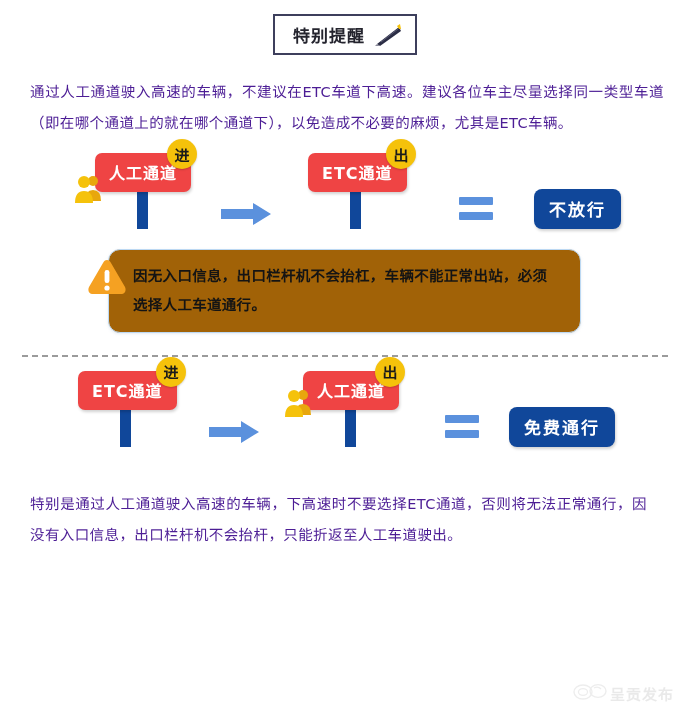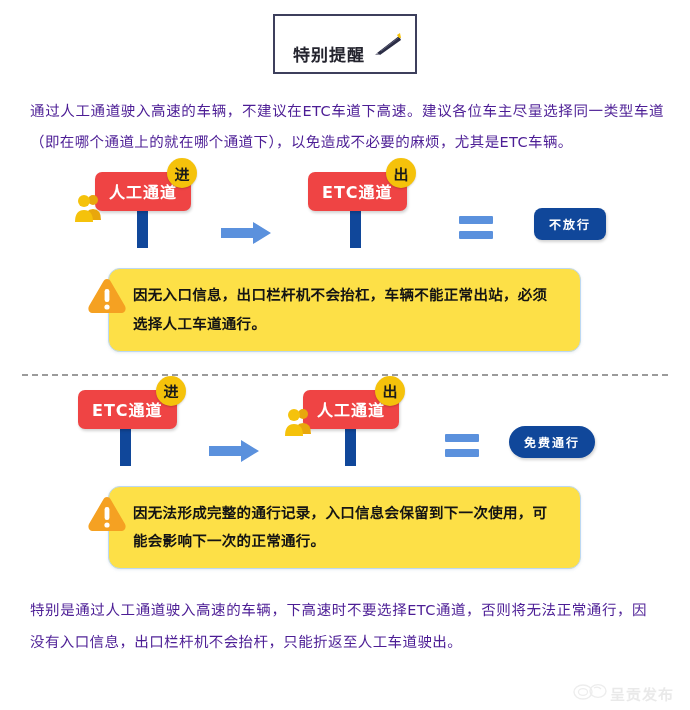--- a/index.html
+++ b/index.html
@@ -33,21 +33,20 @@
     gap: 4px;
     min-width: 96px;
     justify-content: center;
   }
   .header-title {
     font-size: 17px;
     font-weight: bold;
     color: #24242e;
     letter-spacing: 1px;
     white-space: nowrap;
-    margin-top: 19px;
   }
   .pencil-icon {
     width: 30px;
     height: 22px;
     position: relative;
     flex: none;
     margin-left: 2px;
   }
 
   
@@ -141,37 +140,37 @@
     background: #5b91dd;
     border-radius: 1px;
   }
   .equals i + i { margin-top: 7px; }
 
   
   .result {
     position: absolute;
     background: #10479a;
     color: #ffffff;
-    font-size: 12px;
+    font-size: 17px;
     font-weight: bold;
     letter-spacing: 2px;
     border-radius: 8px;
     padding: 7px 15px 8px 15px;
     white-space: nowrap;
     box-shadow: 1px 2px 3px rgba(0,0,0,0.18);
   }
 
   
   .note {
     position: relative;
     margin-left: 108px;
     margin-right: 109px;
     border: 1px solid #bcd8f2;
     border-radius: 12px;
-    background: #fde047;
+    background: #a16207;
     padding: 12px 18px 13px 24px;
     box-shadow: 0 1px 3px rgba(140,170,200,0.22);
   }
   .note-text {
     font-size: 14.5px;
     font-weight: bold;
     line-height: 1.95;
     color: #141414;
     letter-spacing: 0.3px;
   }
@@ -305,33 +304,23 @@
       <span class="sign-plate">人工通道</span>
       <span class="sign-post" style="left:42px;"></span>
       <span class="badge" style="left:72px; top:-14px;">出</span>
     </div>
 
     <span class="equals" style="left:445px; top:44px;">
       <i></i>
       <i></i>
     </span>
 
-    <span class="result" style="left:509px; top:36px;border-radius:18px;">免费通行</span>
+    <span class="result" style="left:509px; top:36px;">免费通行</span>
   </div>
 
-  <div class="note" style="margin-top:4px;">
-    <span class="warn-icon">
-      <svg width="40" height="38" viewBox="0 0 40 38">
-        <path d="M20 2 C22 2 23 3 24 5 L38 29 C39.5 32 38 36 35 36 L5 36 C2 36 0.5 32 2 29 L16 5 C17 3 18 2 20 2 Z" fill="#f5a122"></path>
-        <rect x="17.6" y="12" width="4.8" height="13" rx="2.2" fill="#ffffff"></rect>
-        <circle cx="20" cy="30" r="2.6" fill="#ffffff"></circle>
-      </svg>
-    </span>
-    <div class="note-text">因无法形成完整的通行记录，入口信息会保留到下一次使用，可能会影响下一次的正常通行。</div>
-  </div>
 </div>
 
 <p class="para para-bottom">特别是通过人工通道驶入高速的车辆，下高速时不要选择ETC通道，否则将无法正常通行，因没有入口信息，出口栏杆机不会抬杆，只能折返至人工车道驶出。</p>
 
 <div class="watermark">
   <span>
     <svg width="34" height="17" viewBox="0 0 34 17">
       <ellipse cx="10" cy="9" rx="9" ry="7" fill="none" stroke="#c4c4c4" stroke-width="1.4"></ellipse>
       <ellipse cx="10" cy="9" rx="4.5" ry="3.4" fill="none" stroke="#c4c4c4" stroke-width="1.2"></ellipse>
       <ellipse cx="25" cy="8" rx="8" ry="6.4" fill="none" stroke="#c4c4c4" stroke-width="1.4"></ellipse>

